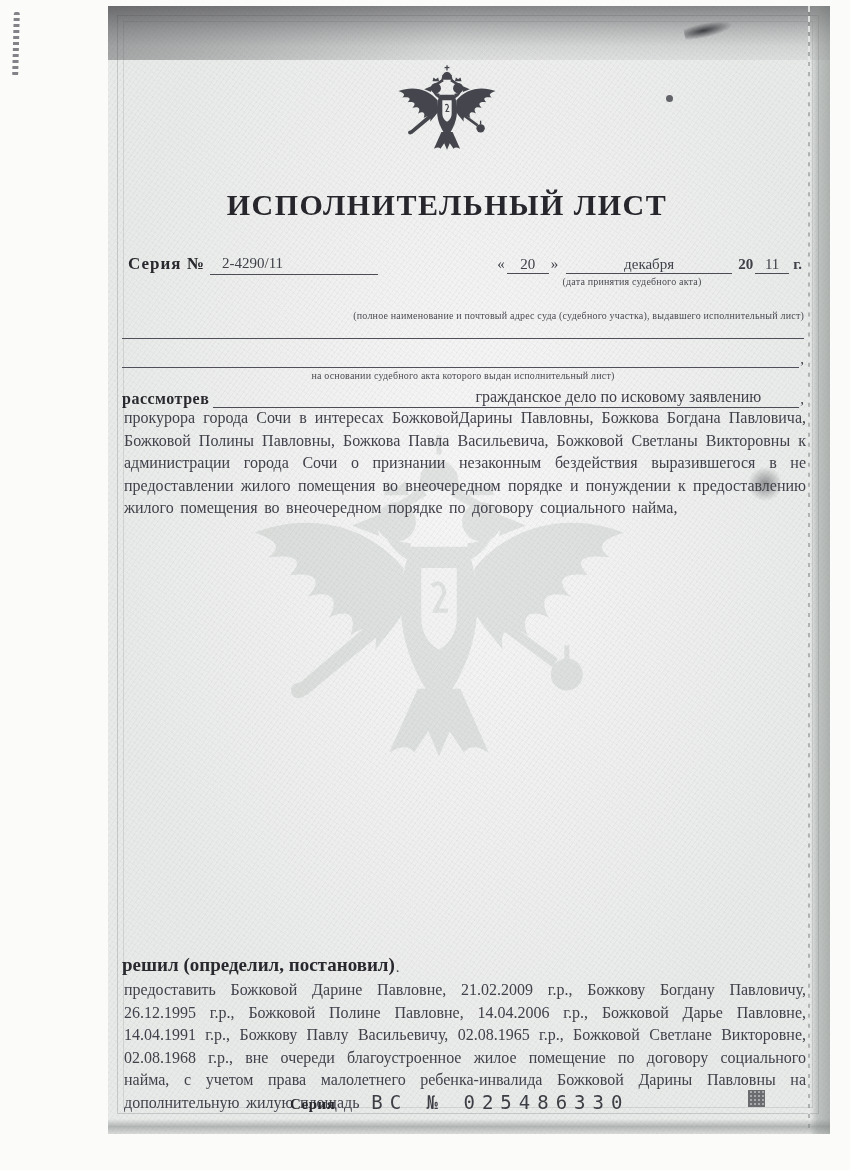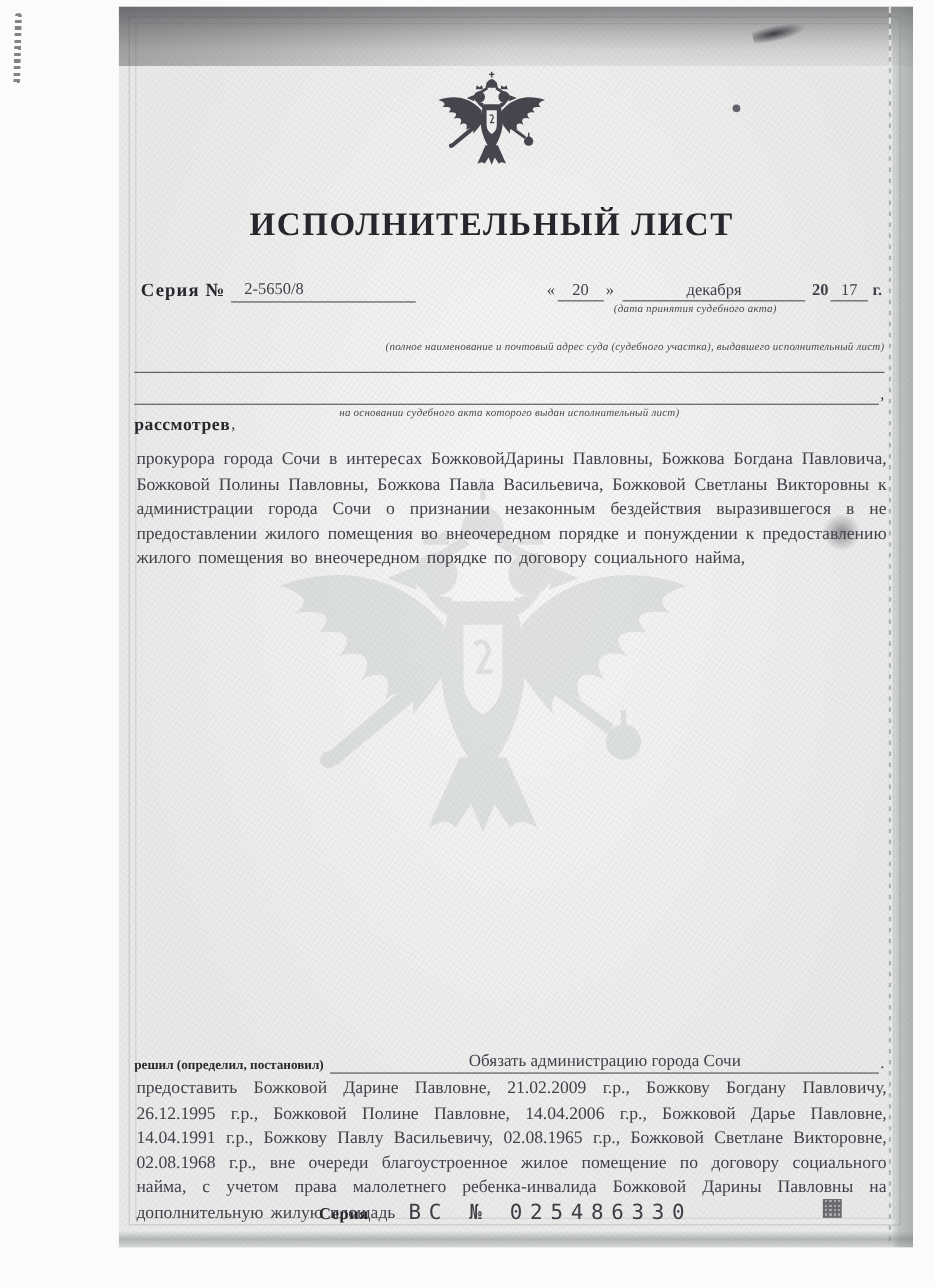--- a/index.html
+++ b/index.html
@@ -56,43 +56,43 @@
   .case-label{position:absolute;left:6px;top:8px;font-size:17px;font-weight:bold;color:#28282e;letter-spacing:1px;}
   .case-cell{position:absolute;left:88px;top:2px;width:168px;height:26px;border-bottom:1.6px solid #4c4c55;}
   .case-number{position:absolute;left:12px;bottom:2px;font-size:15px;}
   .date-group{position:absolute;right:2px;top:2px;height:26px;display:flex;align-items:flex-end;font-size:15px;}
   .date-group .q{padding:0 2px 1px 2px;}
   .cell{border-bottom:1.4px solid #4c4c55;text-align:center;}
   .day-cell{width:42px;}
   .month-cell{width:166px;margin:0 6px;}
   .year-cell{width:34px;margin:0 4px 0 2px;}
   .year-static{font-weight:bold;padding-bottom:1px;}
-  .caption{font-style:italic;font-size:10px;color:#4a4a52;letter-spacing:0.2px;}
+  .caption{font-size:10px;color:#4a4a52;letter-spacing:0.2px;}
   .date-caption{position:absolute;right:52px;top:30px;width:240px;text-align:center;}
 
   .court-row{top:278px;border-bottom:1.2px solid #50505a;font-size:15.5px;padding:0 2px 3px 2px;white-space:nowrap;}
   .caption-court{top:304px;text-align:right;}
   .rule2{top:318px;height:14px;border-bottom:1.2px solid #50505a;}
   .caption-foreign{top:336px;text-align:center;}
   .rule3-row{top:348px;height:14px;display:flex;align-items:flex-end;}
   .rule3{flex:1;border-bottom:1.2px solid #50505a;height:100%;}
   .punct{font-size:15px;padding-left:1px;}
   .caption-basis{top:364px;text-align:center;padding-right:60px;}
 
-  .reviewed-row{top:372px;height:30px;display:flex;align-items:flex-start;}
+  .reviewed-row{top:372px;height:30px;display:flex;align-items:flex-end;}
   .reviewed-label{font-weight:bold;font-size:16px;color:#28282e;letter-spacing:0.5px;}
   .reviewed-cell{flex:1;border-bottom:1.4px solid #4c4c55;text-align:right;padding:0 38px 1px 0;font-size:16px;margin-left:4px;}
 
   .para{
     text-align:justify;font-size:16px;line-height:22.5px;word-spacing:2.5px;
     padding:0 2px;color:#41414b;
   }
   .para-claim{top:401px;}
   .decision-row{top:942px;height:28px;display:flex;align-items:flex-end;}
-  .decision-label{font-weight:bold;font-size:12px;color:#28282e;white-space:nowrap;}
+  .decision-label{font-weight:bold;font-size:19px;color:#28282e;white-space:nowrap;}
   .decision-cell{flex:1;border-bottom:1.4px solid #4c4c55;text-align:center;font-size:15.5px;padding-bottom:1px;margin-left:6px;}
   .para-order{top:973px;}
   .series-row{top:1085px;display:flex;align-items:baseline;padding-left:168px;}
   .series-label{font-weight:bold;font-size:15px;color:#28282e;letter-spacing:0.5px;}
   .series-value{margin-left:36px;font-family:"DejaVu Sans Mono", monospace;font-size:19px;letter-spacing:7px;color:#3d3d45;}
 
   
   .edge-mark{
     position:absolute;left:13px;top:12px;width:6px;height:64px;z-index:5;border-radius:2px;
     background:repeating-linear-gradient(to bottom,#5a5a62 0 3px, rgba(90,90,98,0) 3px 6px);
@@ -174,54 +174,54 @@
 
     <svg class="emblem" viewBox="0 0 120 120">
         <use href="#eagle"></use>
       </svg>
 
     <div class="row title">ИСПОЛНИТЕЛЬНЫЙ ЛИСТ</div>
 
     <div class="row case-row">
       <span class="case-label">Серия №</span>
       <span class="case-cell">
-        <span class="case-number">2-5650/8</span>
+        <span class="case-number">2-4290/11</span>
       </span>
       <span class="date-group">
         <span class="q">«</span>
         <span class="cell day-cell">20</span>
         <span class="q">»</span>
         <span class="cell month-cell">декабря</span>
         <span class="year-static">20</span>
-        <span class="cell year-cell">17</span>
+        <span class="cell year-cell">11</span>
         <span class="year-static">г.</span>
       </span>
       <span class="caption date-caption">(дата принятия судебного акта)</span>
     </div>
 
     <div class="row caption caption-court">(полное наименование и почтовый адрес суда (судебного участка), выдавшего исполнительный лист)</div>
 
     <div class="row rule2"></div>
 
     <div class="row rule3-row">
       <span class="rule3"></span>
       <span class="punct">,</span>
     </div>
     <div class="row caption caption-basis">на основании судебного акта которого выдан исполнительный лист)</div>
 
     <div class="row reviewed-row">
       <span class="reviewed-label">рассмотрев</span>
+      <span class="reviewed-cell">гражданское дело по исковому заявлению</span>
       <span class="punct">,</span>
     </div>
 
     <div class="row para para-claim">прокурора города Сочи в интересах БожковойДарины Павловны, Божкова Богдана Павловича, Божковой Полины Павловны, Божкова Павла Васильевича, Божковой Светланы Викторовны к администрации города Сочи о признании незаконным бездействия выразившегося в не предоставлении жилого помещения во внеочередном порядке и понуждении к предоставлению жилого помещения во внеочередном порядке по договору социального найма,</div>
 
     <div class="row decision-row">
       <span class="decision-label">решил (определил, постановил)</span>
-      <span class="decision-cell">Обязать администрацию города Сочи</span>
       <span class="punct">.</span>
     </div>
 
     <div class="row para para-order">предоставить Божковой Дарине Павловне, 21.02.2009 г.р., Божкову Богдану Павловичу, 26.12.1995 г.р., Божковой Полине Павловне, 14.04.2006 г.р., Божковой Дарье Павловне, 14.04.1991 г.р., Божкову Павлу Васильевичу, 02.08.1965 г.р., Божковой Светлане Викторовне, 02.08.1968 г.р., вне очереди благоустроенное жилое помещение по договору социального найма, с учетом права малолетнего ребенка-инвалида Божковой Дарины Павловны на дополнительную жилую площадь</div>
 
     <div class="row series-row">
       <span class="series-label">Серия</span>
       <span class="series-value">ВС № 025486330</span>
     </div>
 

